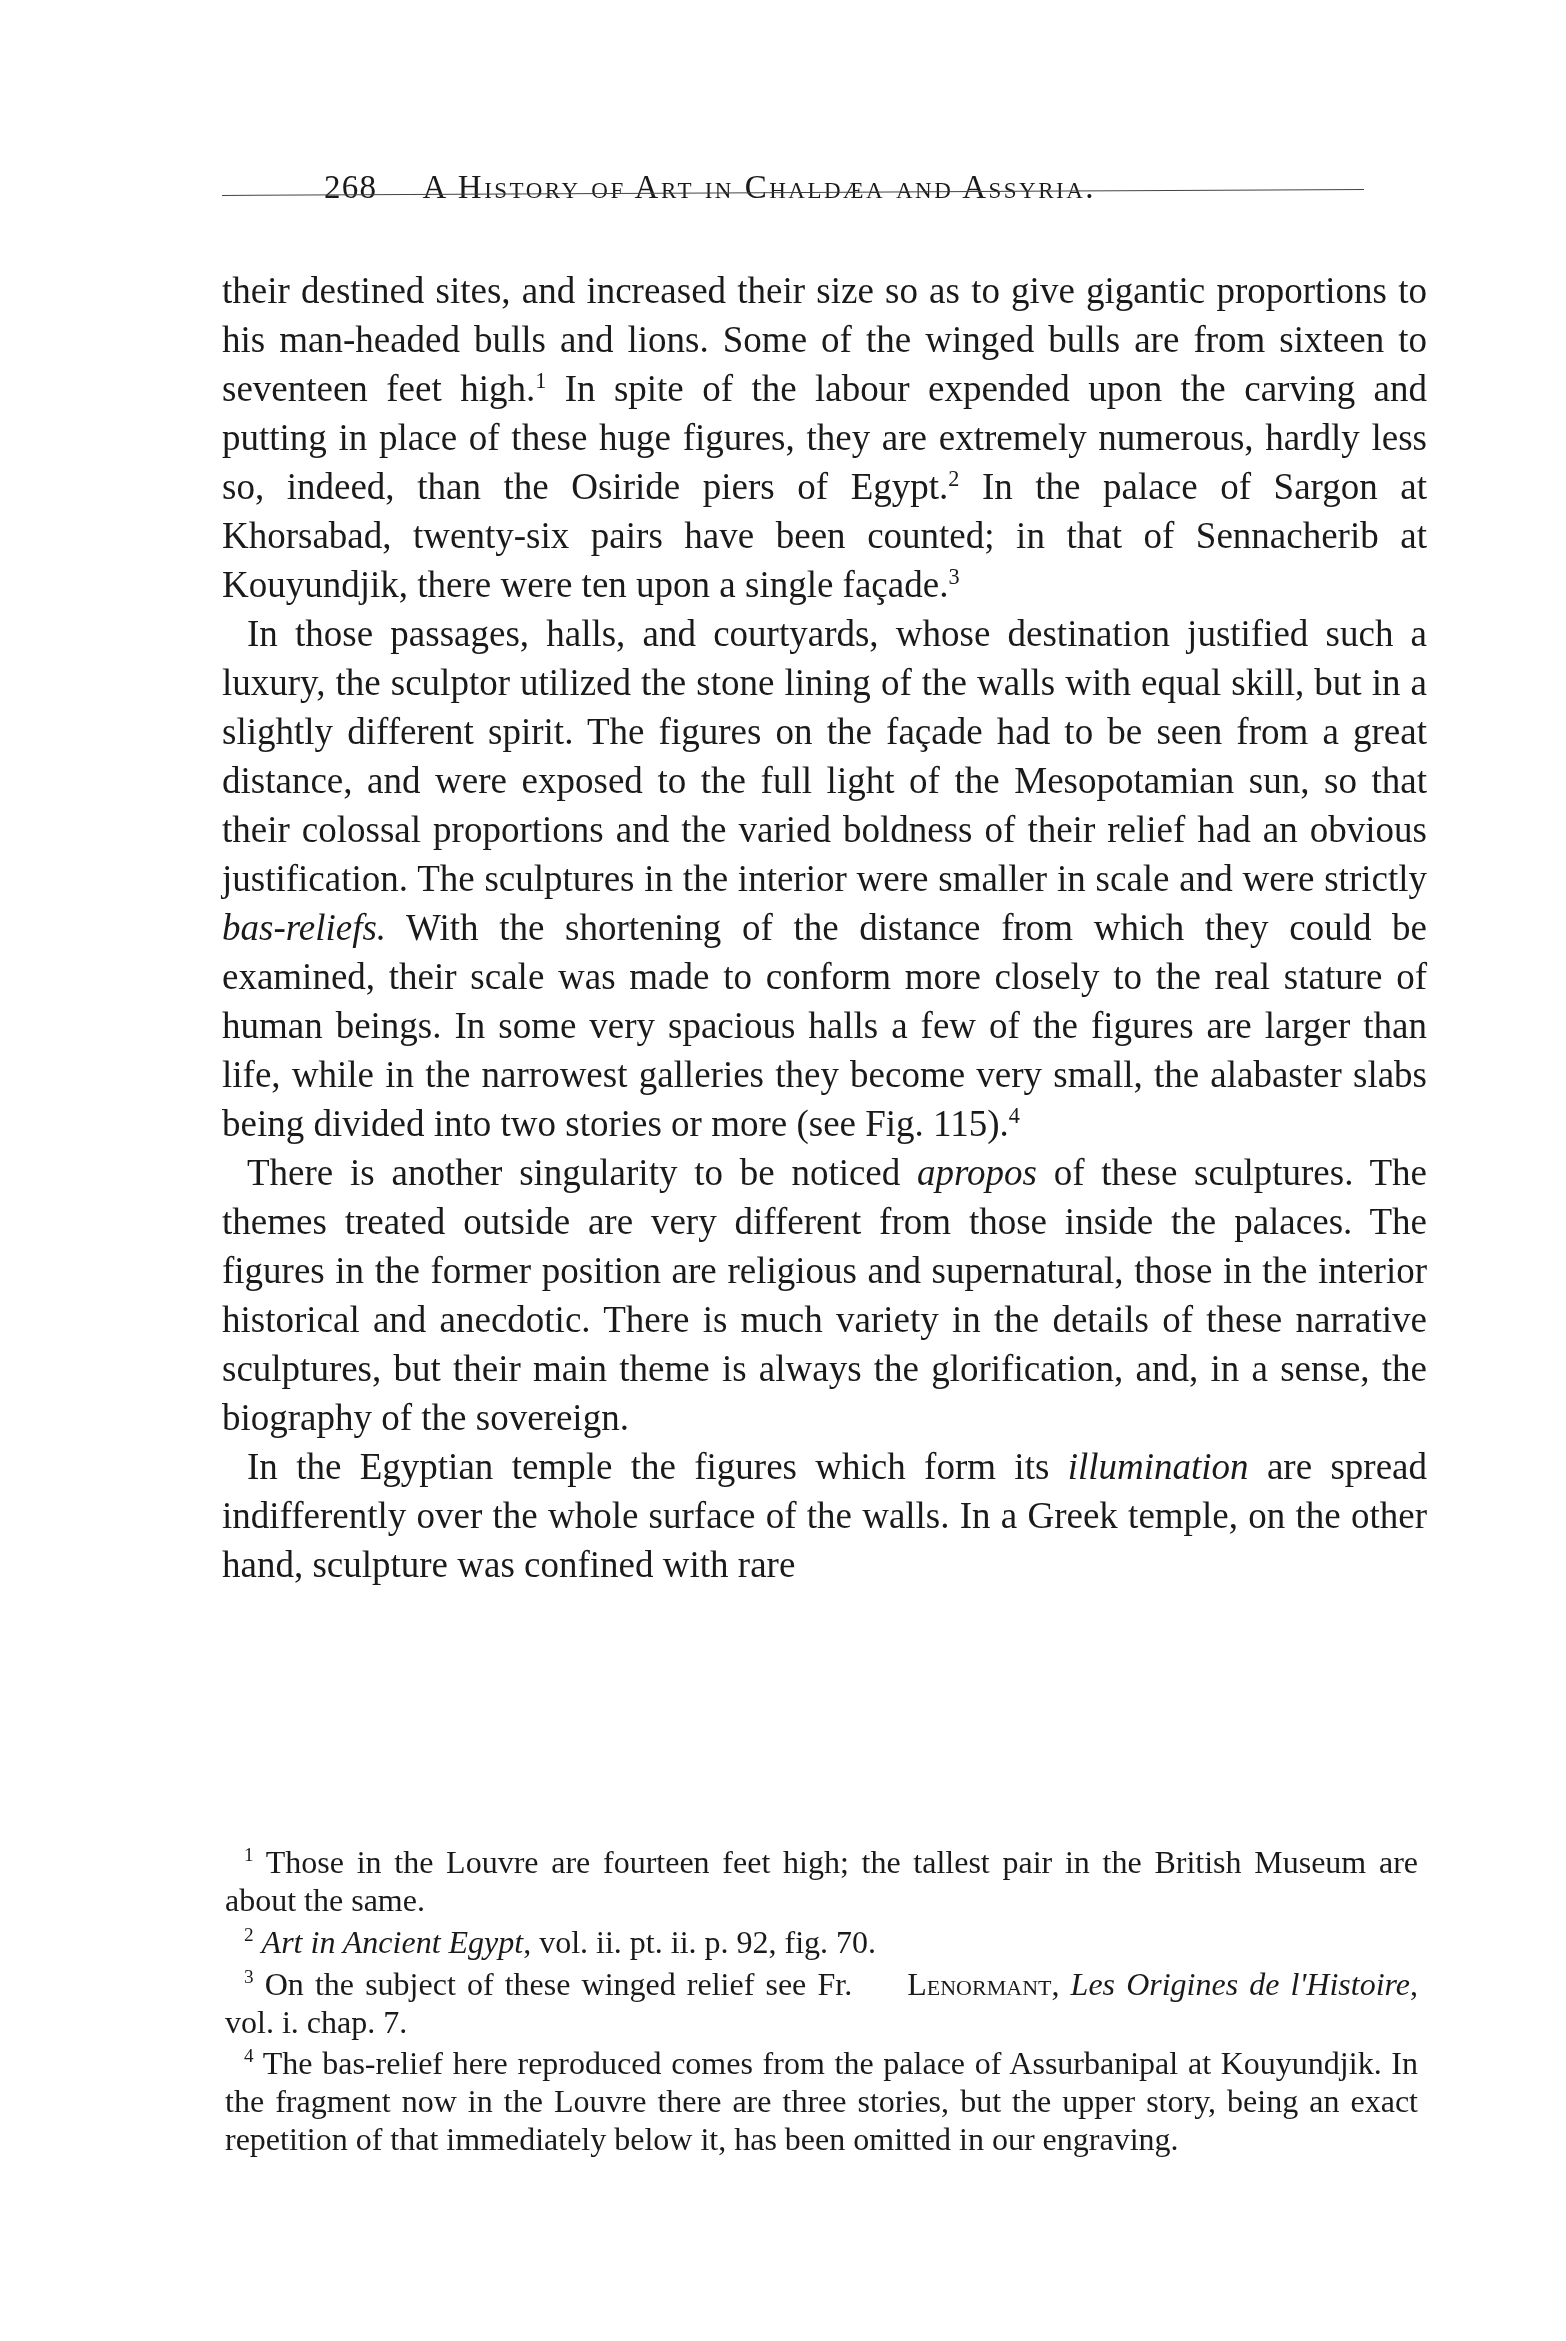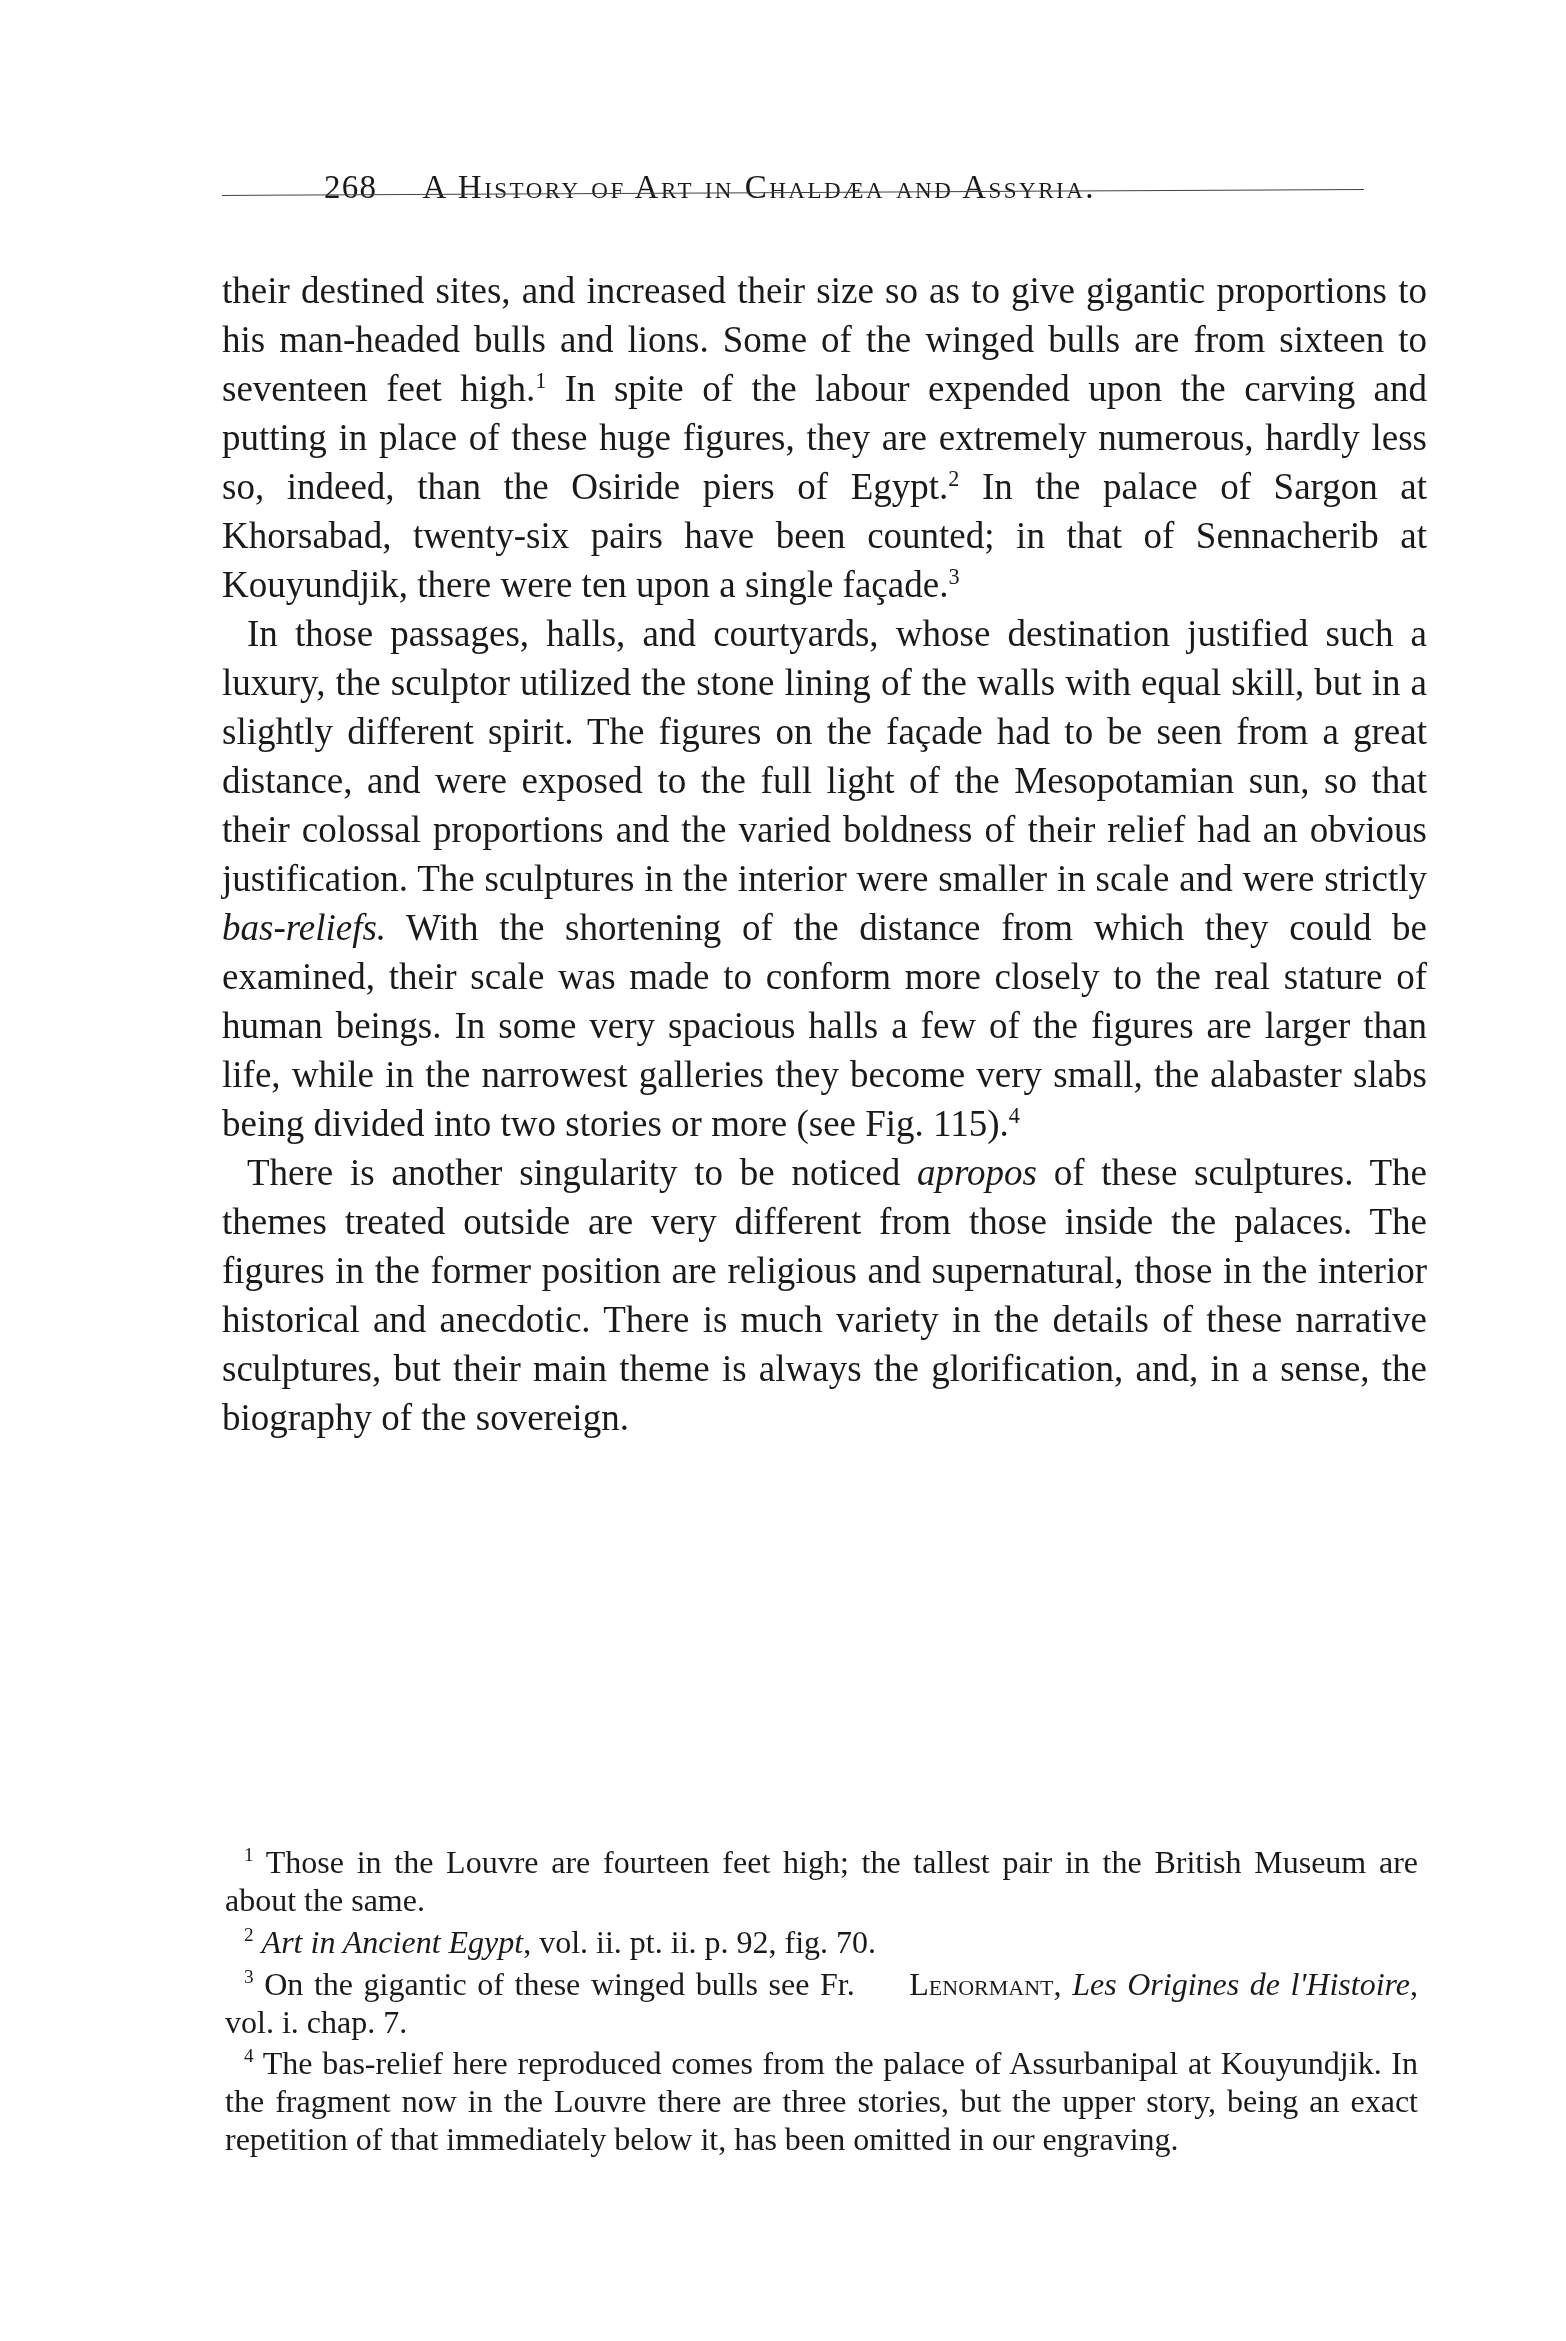--- a/index.html
+++ b/index.html
@@ -39,21 +39,22 @@
   <span class="page-num">268</span>
   <span class="title">A History of Art in Chaldæa and Assyria.</span>
 </div>
 
 <div class="rule"></div>
 
 <div class="body-text" id="body-text">
     <p><span>their destined sites, and increased their size so as to give gigantic proportions to his man-headed bulls and lions. Some of the winged bulls are from sixteen to seventeen feet high.</span><sup>1</sup><span> In spite of the labour expended upon the carving and putting in place of these huge figures, they are extremely numerous, hardly less so, indeed, than the Osiride piers of Egypt.</span><sup>2</sup><span> In the palace of Sargon at Khorsabad, twenty-six pairs have been counted; in that of Sennacherib at Kouyundjik, there were ten upon a single façade.</span><sup>3</sup></p>
     <p class="indent"><span>In those passages, halls, and courtyards, whose destination justified such a luxury, the sculptor utilized the stone lining of the walls with equal skill, but in a slightly different spirit. The figures on the façade had to be seen from a great distance, and were exposed to the full light of the Mesopotamian sun, so that their colossal proportions and the varied boldness of their relief had an obvious justification. The sculptures in the interior were smaller in scale and were strictly </span><i>bas-reliefs.</i><span> With the shortening of the distance from which they could be examined, their scale was made to conform more closely to the real stature of human beings. In some very spacious halls a few of the figures are larger than life, while in the narrowest galleries they become very small, the alabaster slabs being divided into two stories or more (see Fig. 115).</span><sup>4</sup></p>
     <p class="indent"><span>There is another singularity to be noticed </span><i>apropos</i><span> of these sculptures. The themes treated outside are very different from those inside the palaces. The figures in the former position are religious and supernatural, those in the interior historical and anecdotic. There is much variety in the details of these narrative sculptures, but their main theme is always the glorification, and, in a sense, the biography of the sovereign.</span></p>
+    <p class="indent"><span>In the Egyptian temple the figures which form its </span><i>illumination</i><span> are spread indifferently over the whole surface of the walls. In a Greek temple, on the other hand, sculpture was confined with rare</span></p>
   </div>
 
 <div class="footnotes" id="footnotes">
     <p><sup>1</sup> <span>Those in the Louvre are fourteen feet high; the tallest pair in the British Museum are about the same.</span></p>
     <p><sup>2</sup> <i>Art in Ancient Egypt</i><span>, vol. ii. pt. ii. p. 92, fig. 70.</span></p>
-    <p><sup>3</sup> <span>On the gigantic of these winged bulls see Fr. </span><span class="sc">Lenormant</span><span>, </span><i>Les Origines de l'Histoire</i><span>, vol. i. chap. 7.</span></p>
+    <p><sup>3</sup> <span>On the subject of these winged relief see Fr. </span><span class="sc">Lenormant</span><span>, </span><i>Les Origines de l'Histoire</i><span>, vol. i. chap. 7.</span></p>
     <p><sup>4</sup> <span>The bas-relief here reproduced comes from the palace of Assurbanipal at Kouyundjik. In the fragment now in the Louvre there are three stories, but the upper story, being an exact repetition of that immediately below it, has been omitted in our engraving.</span></p>
   </div>
 
 
 </body></html>

